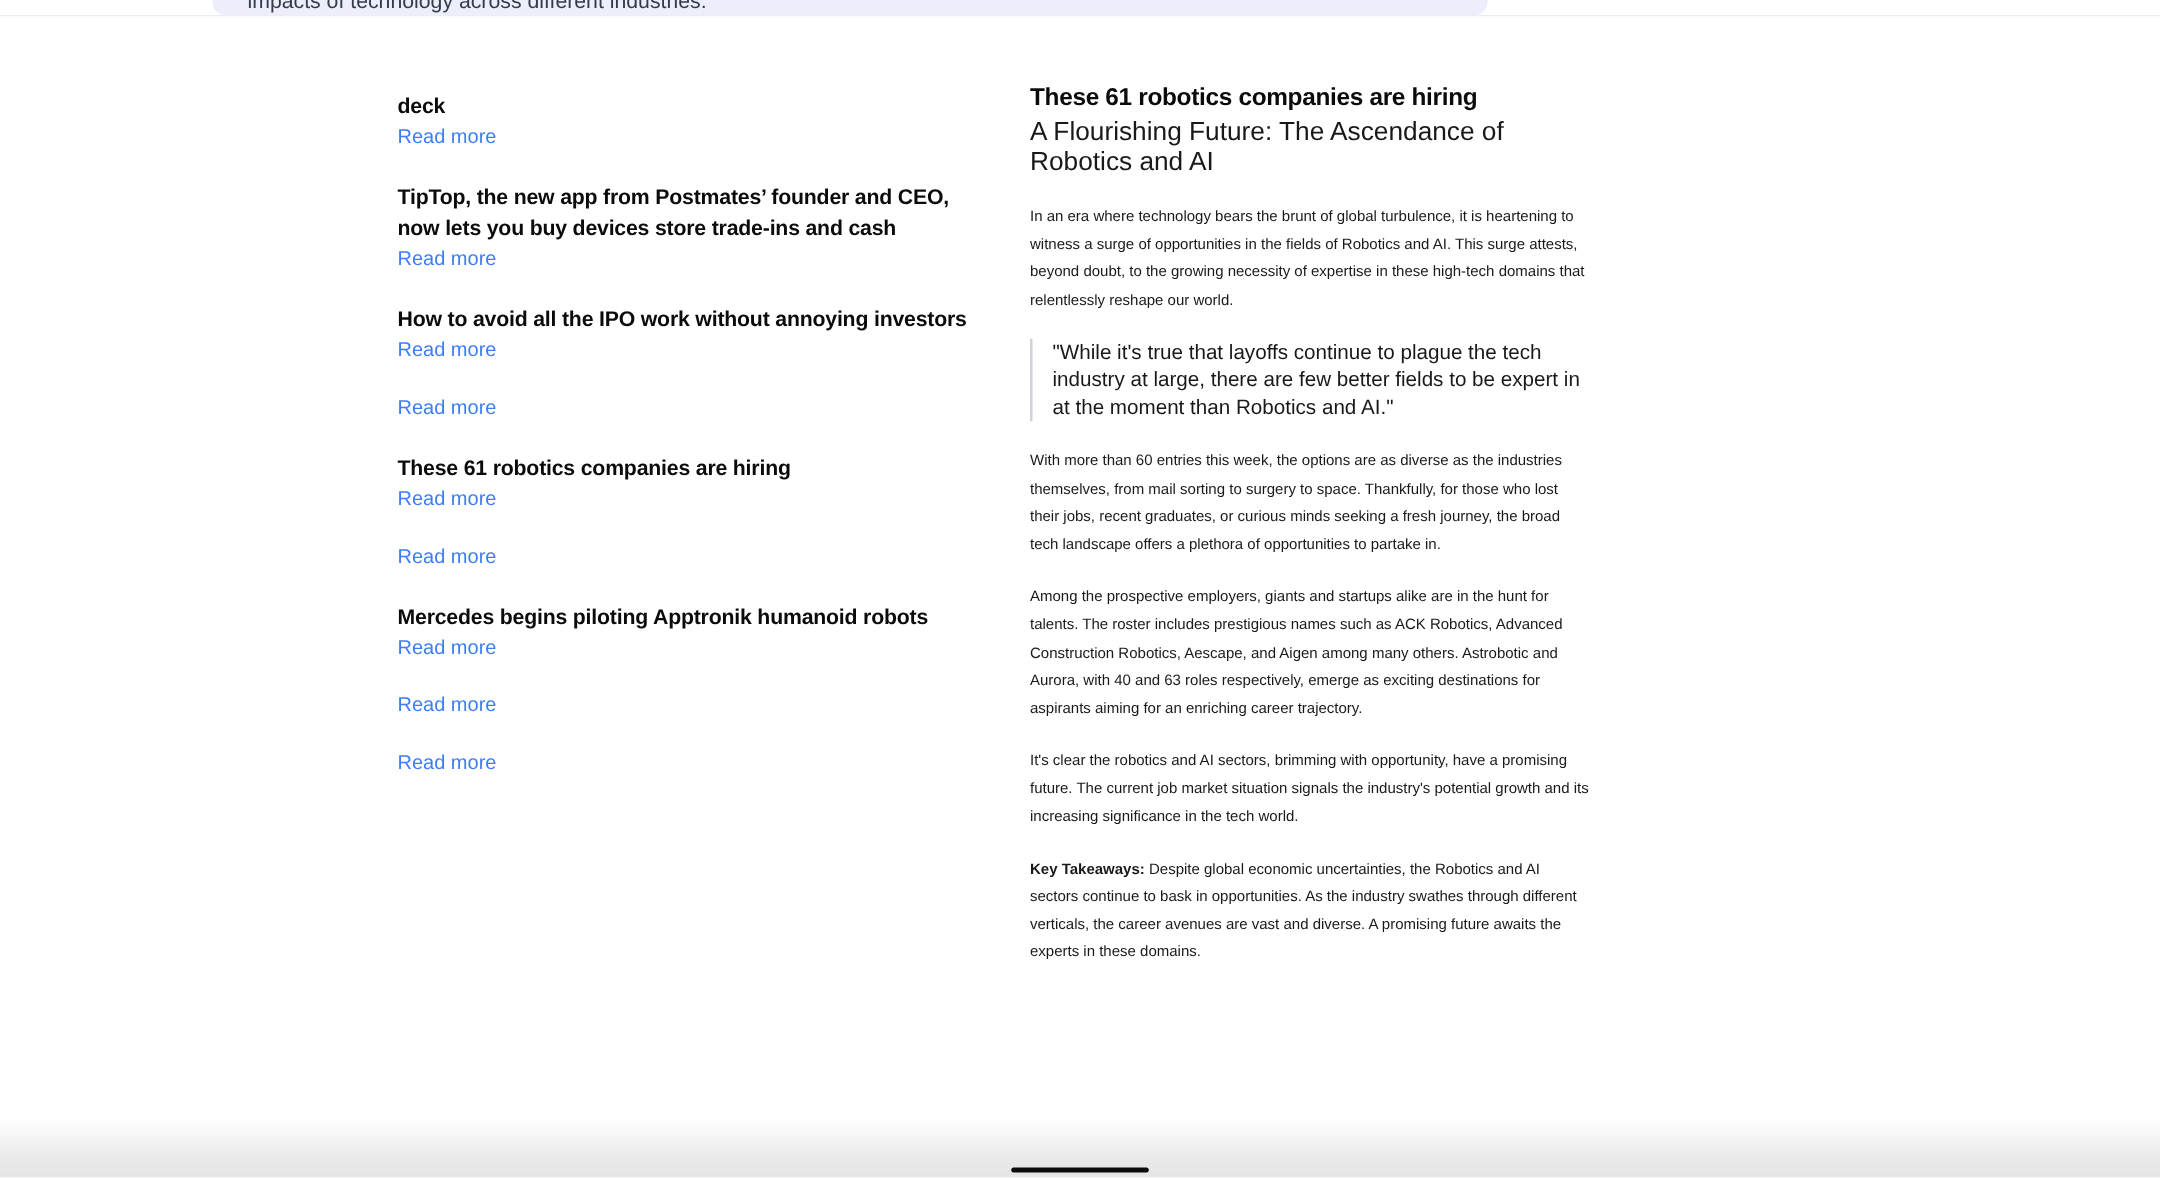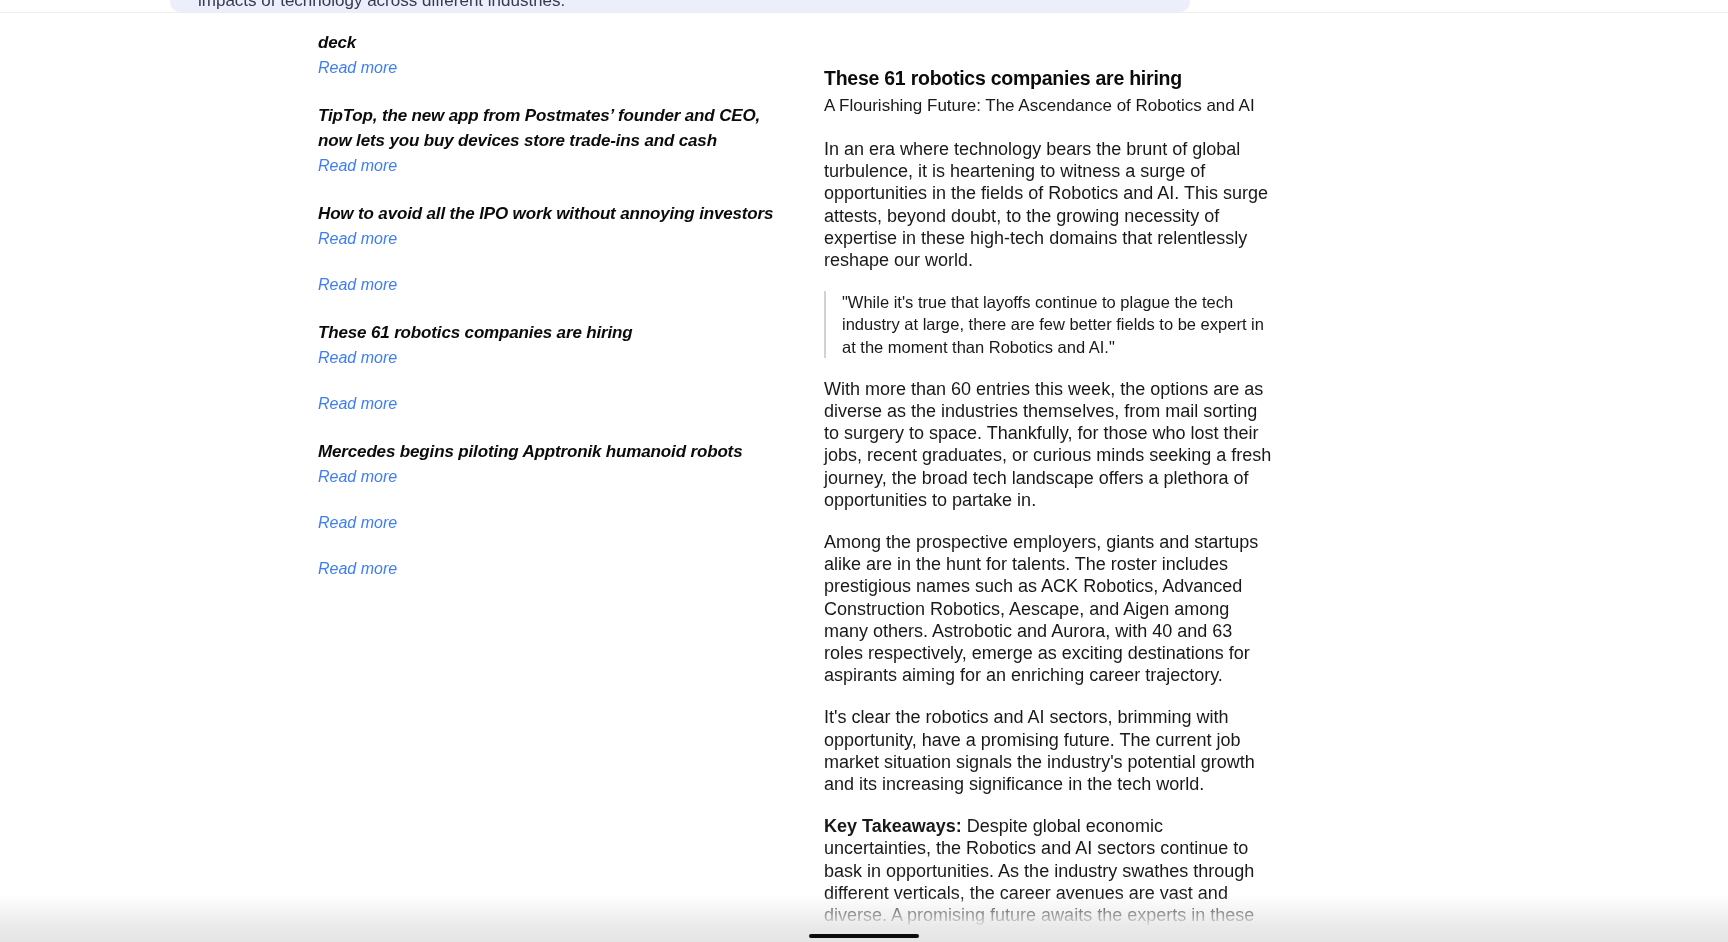--- a/index.html
+++ b/index.html
@@ -59,23 +59,22 @@
     top: 12px;
     width: 1728px;
     height: 900px;
     display: flex;
     justify-content: flex-start;
   }
 
   .col-left {
     width: 470px;
     margin-left: 318px;
-    padding-top: 18px;
+    padding-top: 60px;
     box-sizing: border-box;
-    font-style: italic;
   }
 
   .col-right {
     width: 448px;
     margin-left: 36px;
     padding-top: 53px;
     box-sizing: border-box;
   }
 
   
@@ -105,27 +104,27 @@
   
   .article-title {
     font-size: 19.5px;
     line-height: 26px;
     font-weight: 700;
     color: #0b0b0b;
     letter-spacing: -0.25px;
     margin: 0 0 3px 0;
   }
   .article-subtitle {
-    font-size: 17px;
+    font-size: 21px;
     line-height: 24px;
     color: #18191b;
     margin: 0 0 20px 0;
   }
   .article-p {
-    font-size: 18px;
+    font-size: 12px;
     line-height: 22.2px;
     color: #18191b;
     margin: 0 0 20px 0;
   }
   .article-quote {
     margin: 0 0 20px 0;
     padding-left: 16px;
     border-left: 2px solid #cfd2d6;
     font-size: 16.5px;
     line-height: 22.2px;

